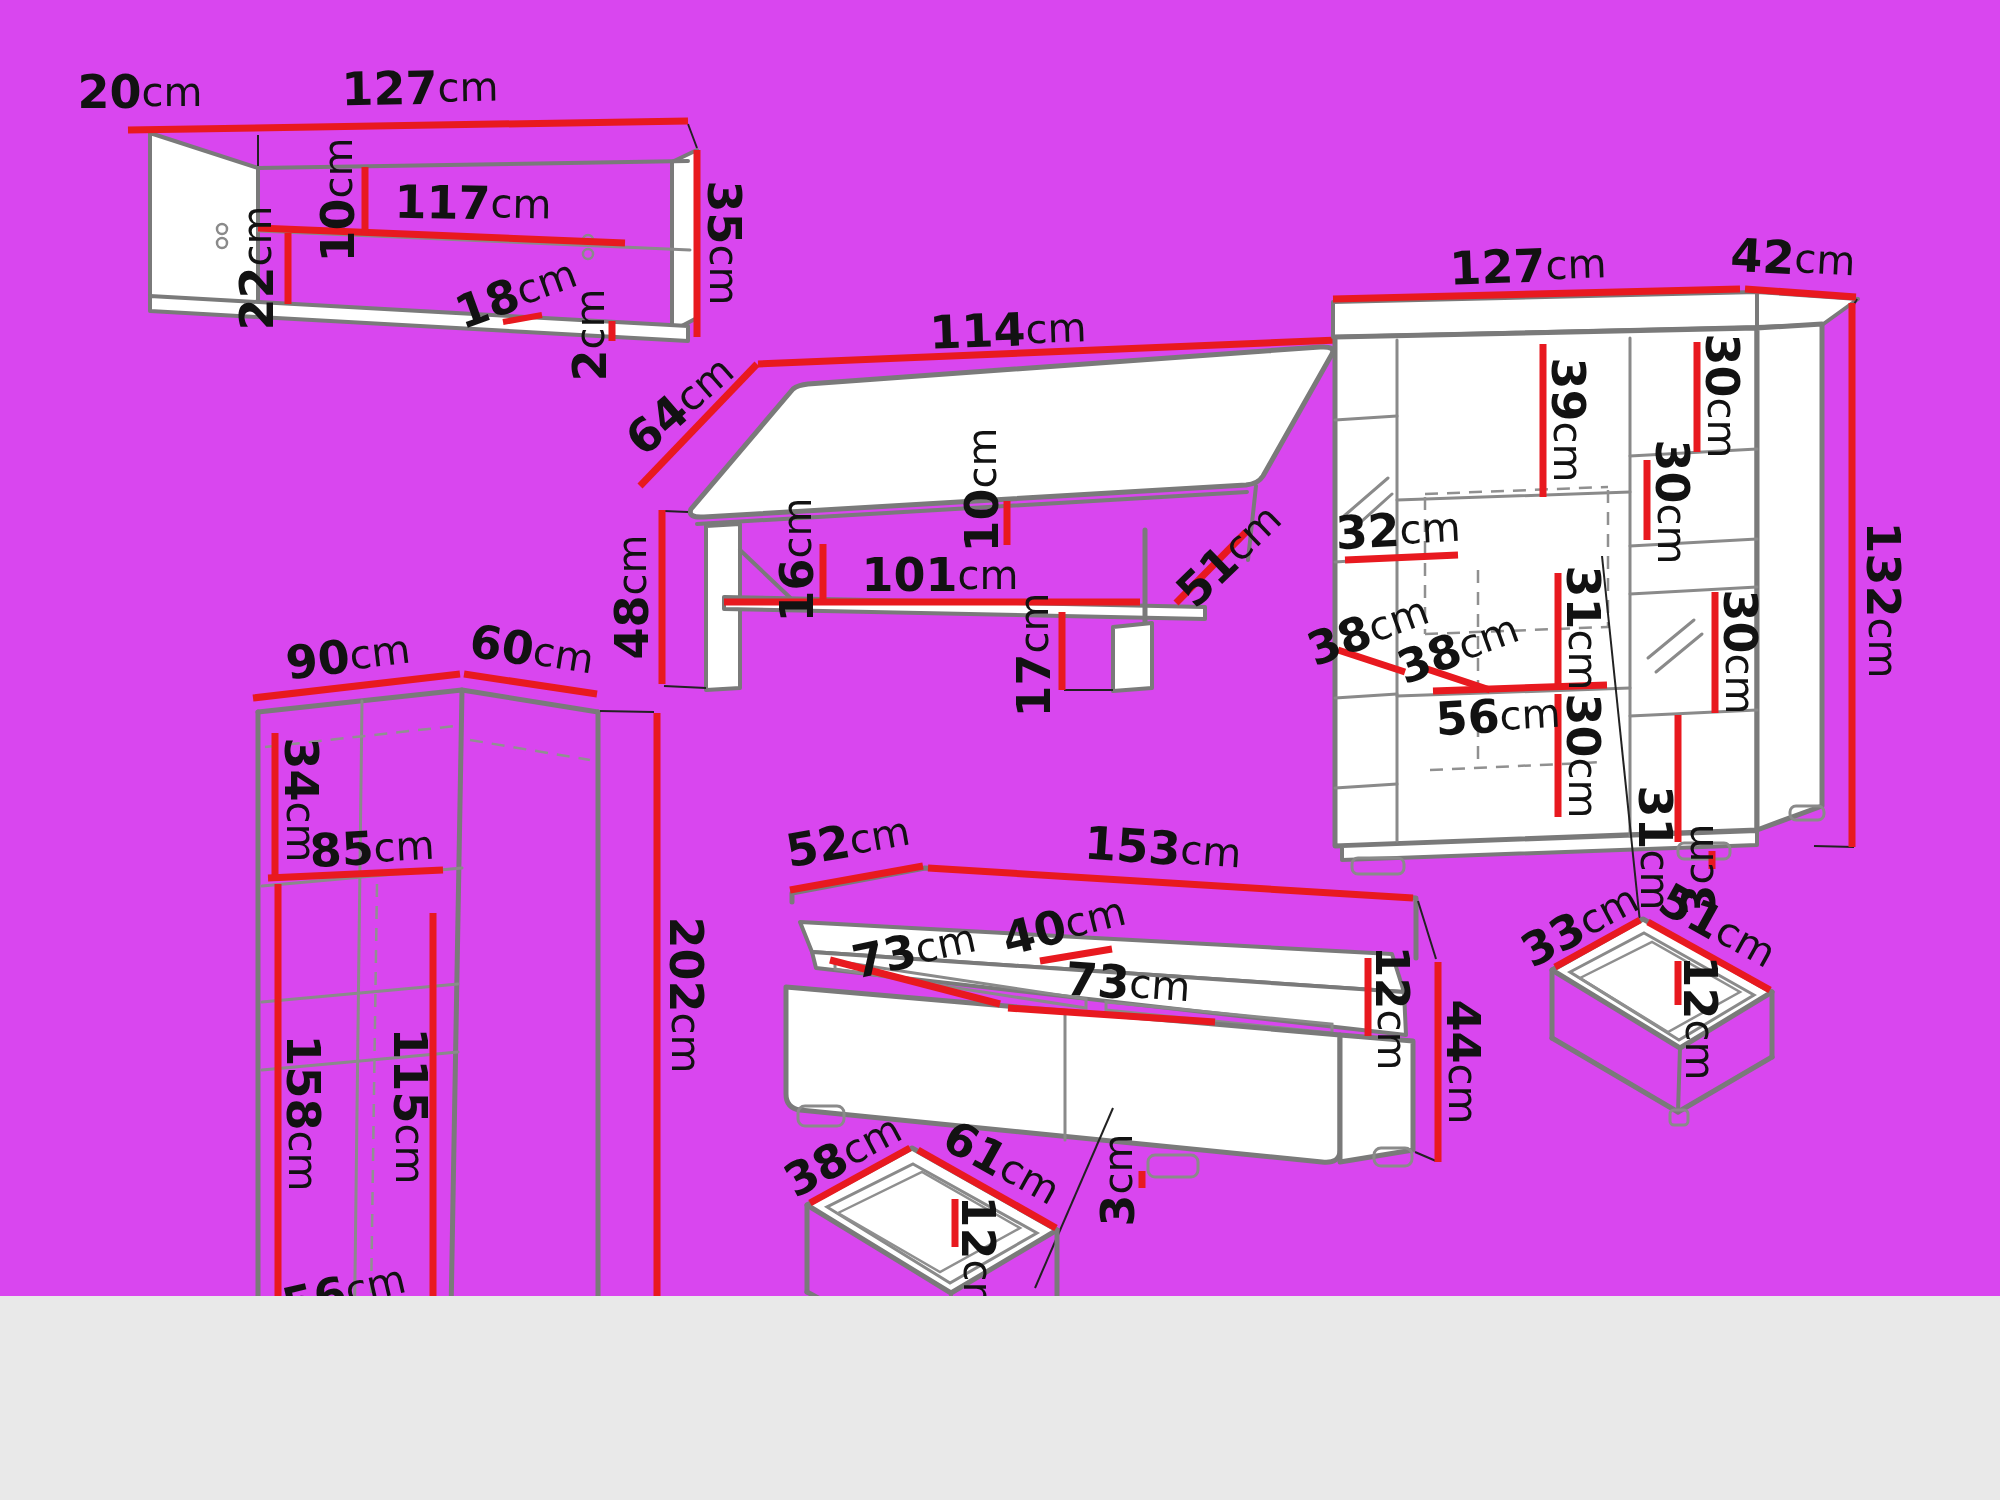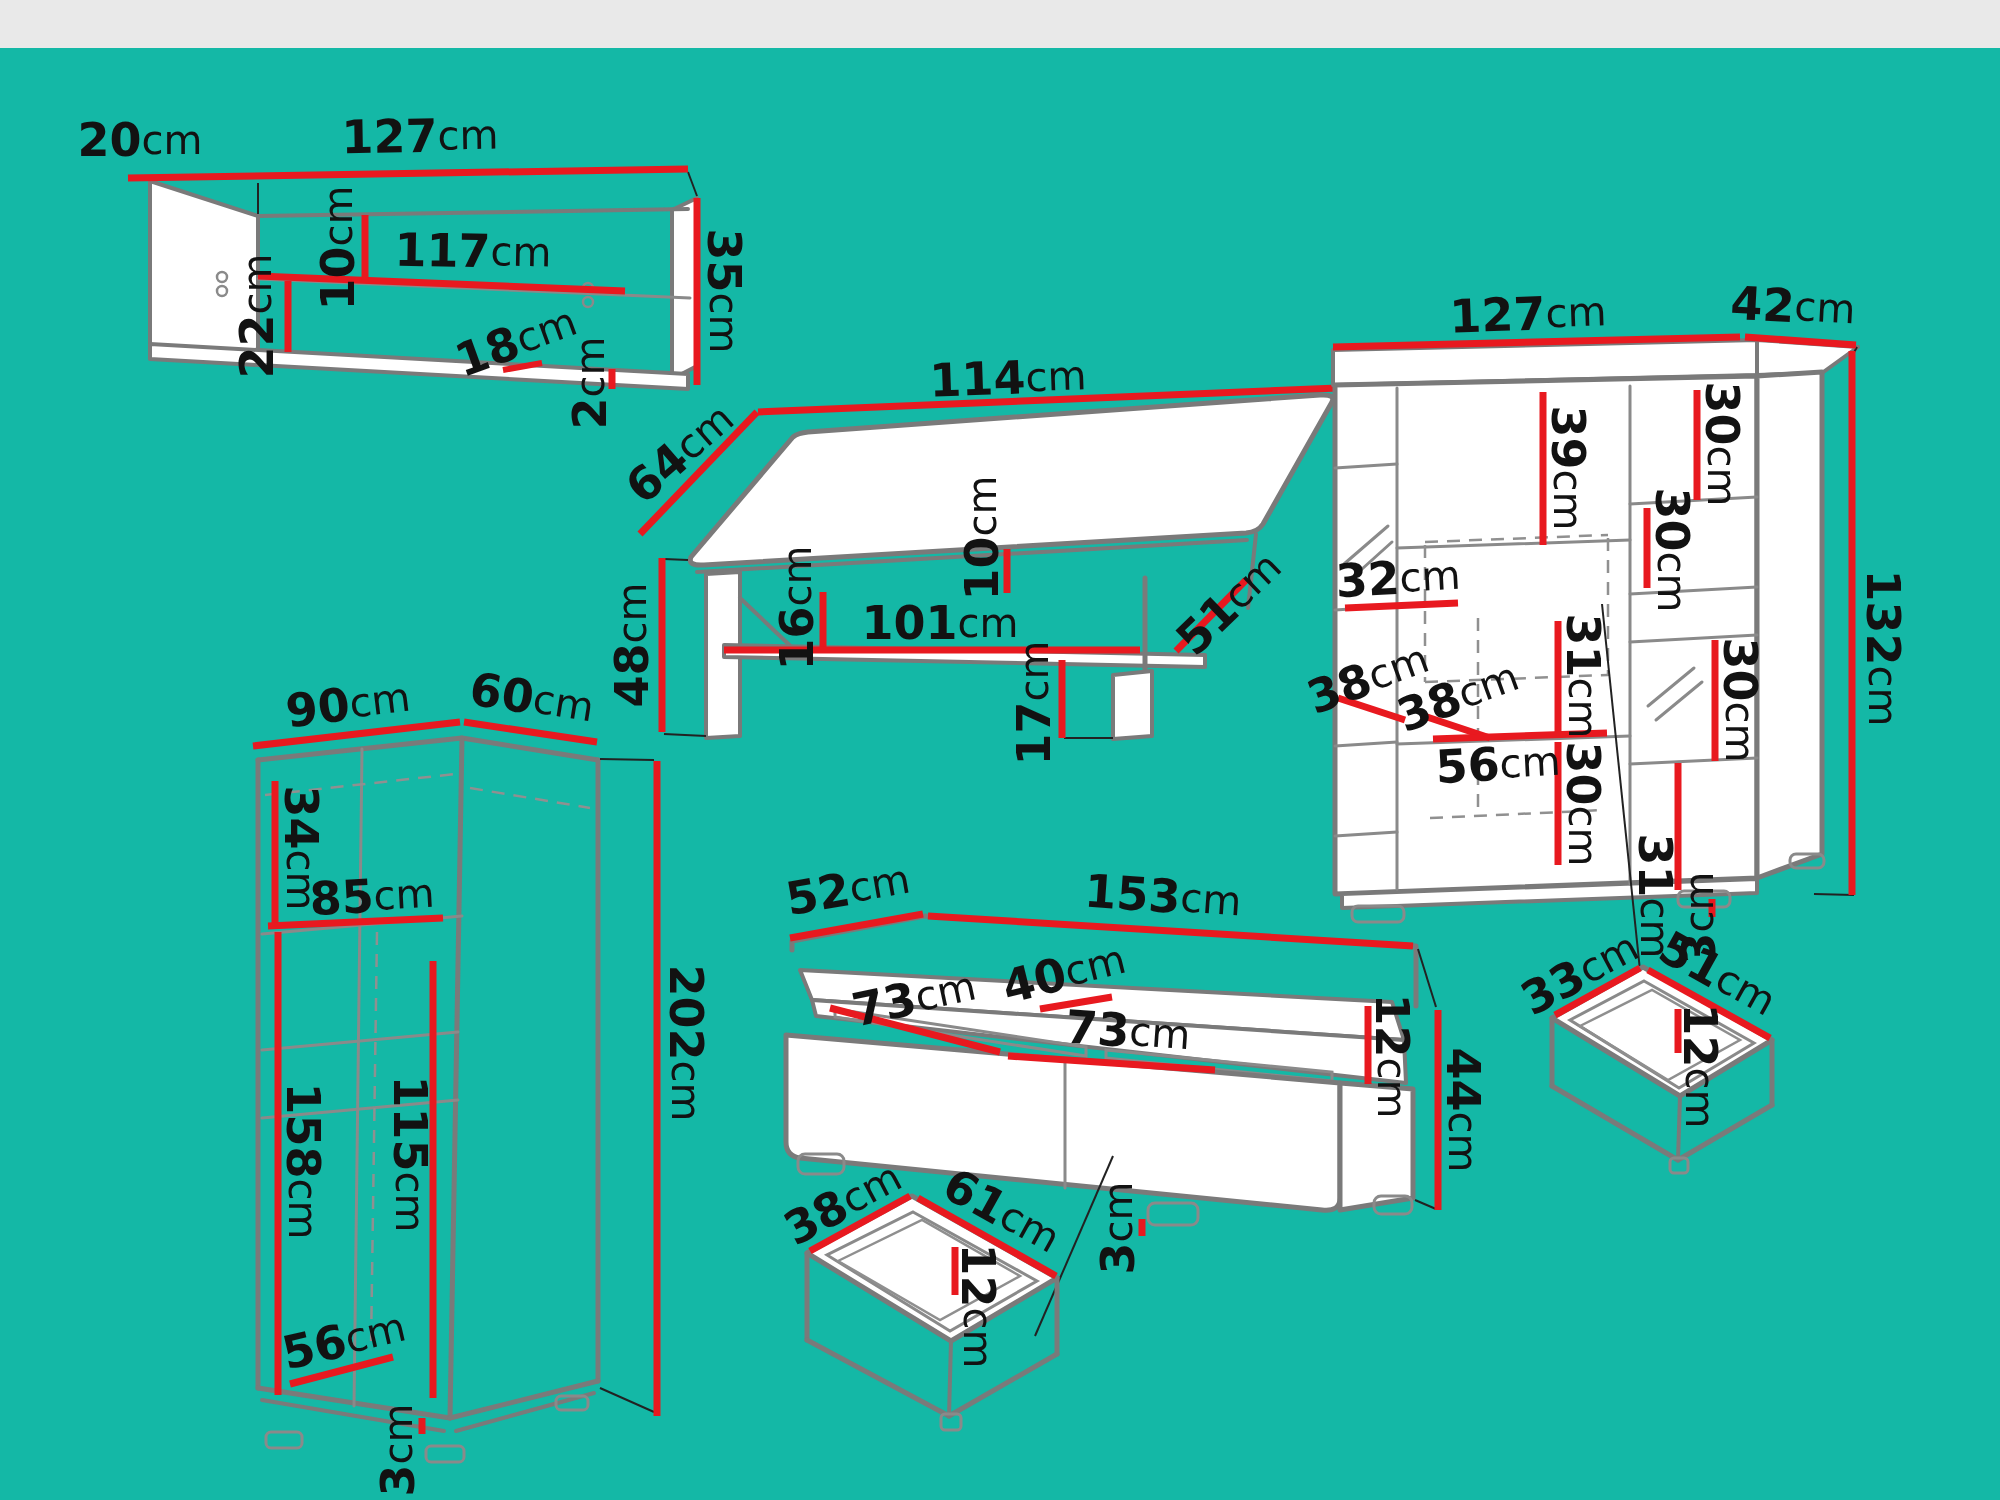--- a/index.html
+++ b/index.html
@@ -1,16 +1,16 @@
 <!DOCTYPE html>
 <html><head>
 <meta charset="utf-8">
 <style>
   html,body{margin:0;padding:0;background:#e9e9e9;}
-  #stage{position:relative;width:2000px;height:1452px;background:#14b8a6;overflow:hidden;margin-top:48px;}
+  #stage{position:relative;width:2000px;height:1296px;background:#d946ef;overflow:hidden;}
   svg{display:block;}
   text{font-family:"DejaVu Sans","Liberation Sans",sans-serif;fill:#121212;}
   .n{font-size:46px;font-weight:700;}
   .u{font-size:40px;font-weight:400;}
   .art{fill:#ffffff;}
   .s5{stroke:#7a7a7a;stroke-width:5;stroke-linecap:round;stroke-linejoin:round;fill:none;}
   .s5f{stroke:#7a7a7a;stroke-width:5;stroke-linecap:round;stroke-linejoin:round;}
   .s4{stroke:#7a7a7a;stroke-width:4;stroke-linecap:round;stroke-linejoin:round;fill:none;}
   .s4f{stroke:#7a7a7a;stroke-width:4;stroke-linecap:round;stroke-linejoin:round;}
   .s3{stroke:#8a8a8a;stroke-width:3;stroke-linecap:round;fill:none;}

